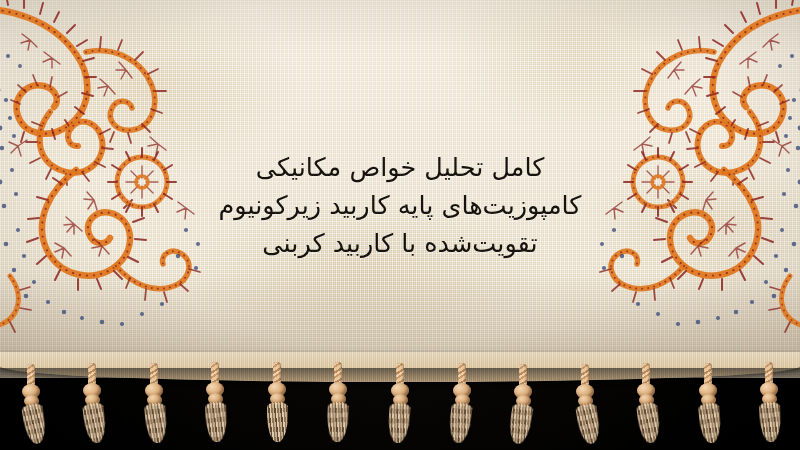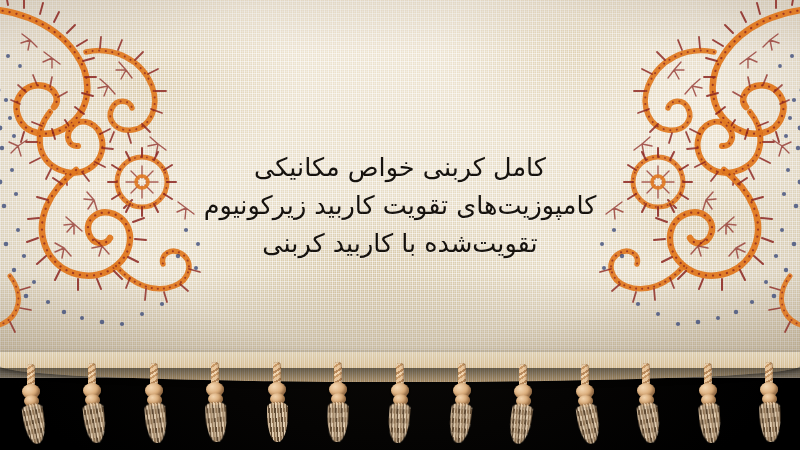--- a/index.html
+++ b/index.html
@@ -409,22 +409,22 @@
         <path d="M20,282 C34,300 30,322 12,330 C-2,336 -16,330 -18,318" stroke="#e07820" stroke-width="5" opacity=".9"></path>
         <path d="M20,282 C34,300 30,322 12,330 C-2,336 -16,330 -18,318" stroke="#8b2520" stroke-width="1.9" opacity=".72" stroke-dasharray="0.1 6"></path>
         <g stroke="#8b2520" stroke-width="1.7" opacity=".78">
           <path d="M30,296 l10,-3 M30,314 l11,2 M20,328 l5,10 M4,334 l0,11"></path>
         </g>
       </g>
     </svg>
   </div>
 
   <div class="title-block">
-    <div class="title-line">کامل کربنی خواص مکانیکی</div>
-    <div class="title-line">کامپوزیت‌های تقویت کاربید زیرکونیوم</div>
+    <div class="title-line">کامل تحلیل خواص مکانیکی</div>
+    <div class="title-line">کامپوزیت‌های پایه کاربید زیرکونیوم</div>
     <div class="title-line">تقویت‌شده با کاربید کربنی</div>
   </div>
 
   <div class="selvedge"></div>
   <div class="fringe-shadow"></div>
 
   <div class="fringe" id="fringe">
       <div class="tassel" style="left: 15.7692px; top: 1.8px;">
         <div class="cord"></div>
         <div class="knot"></div>

